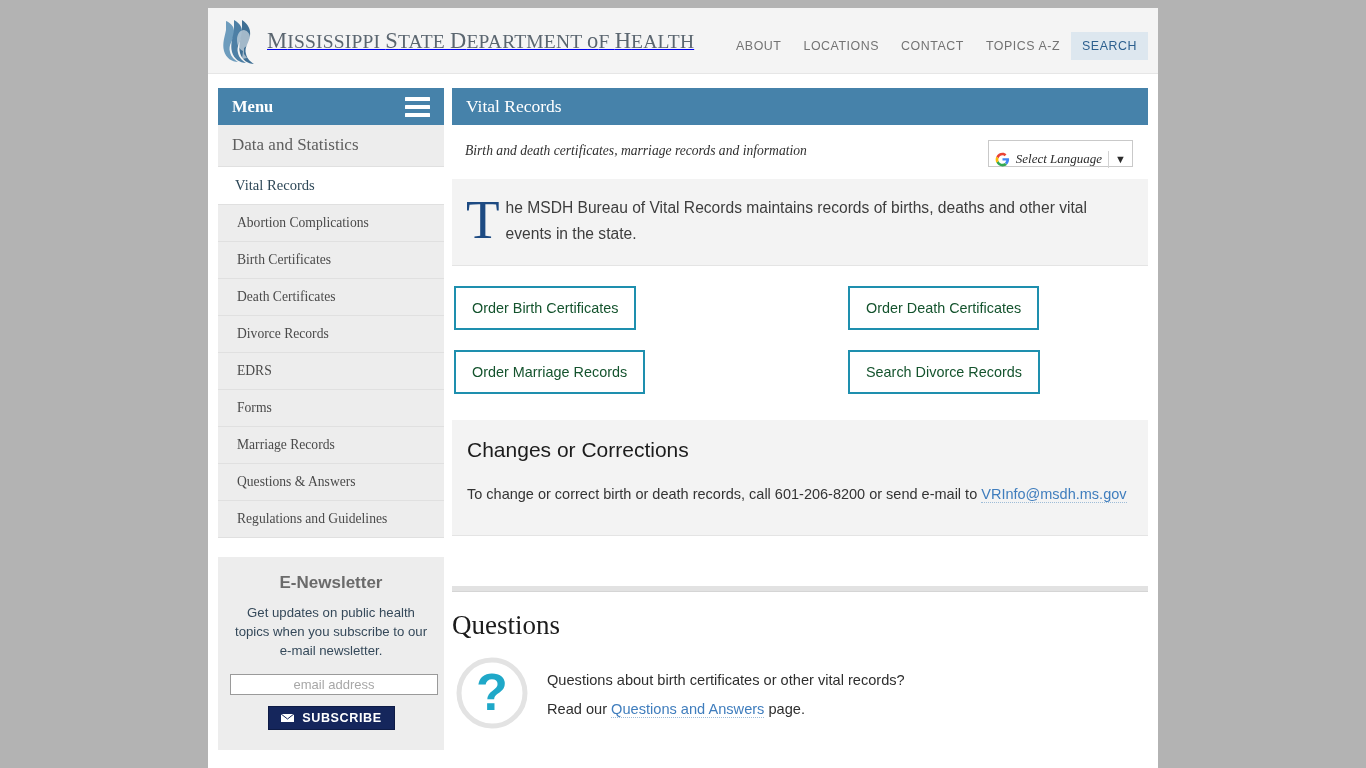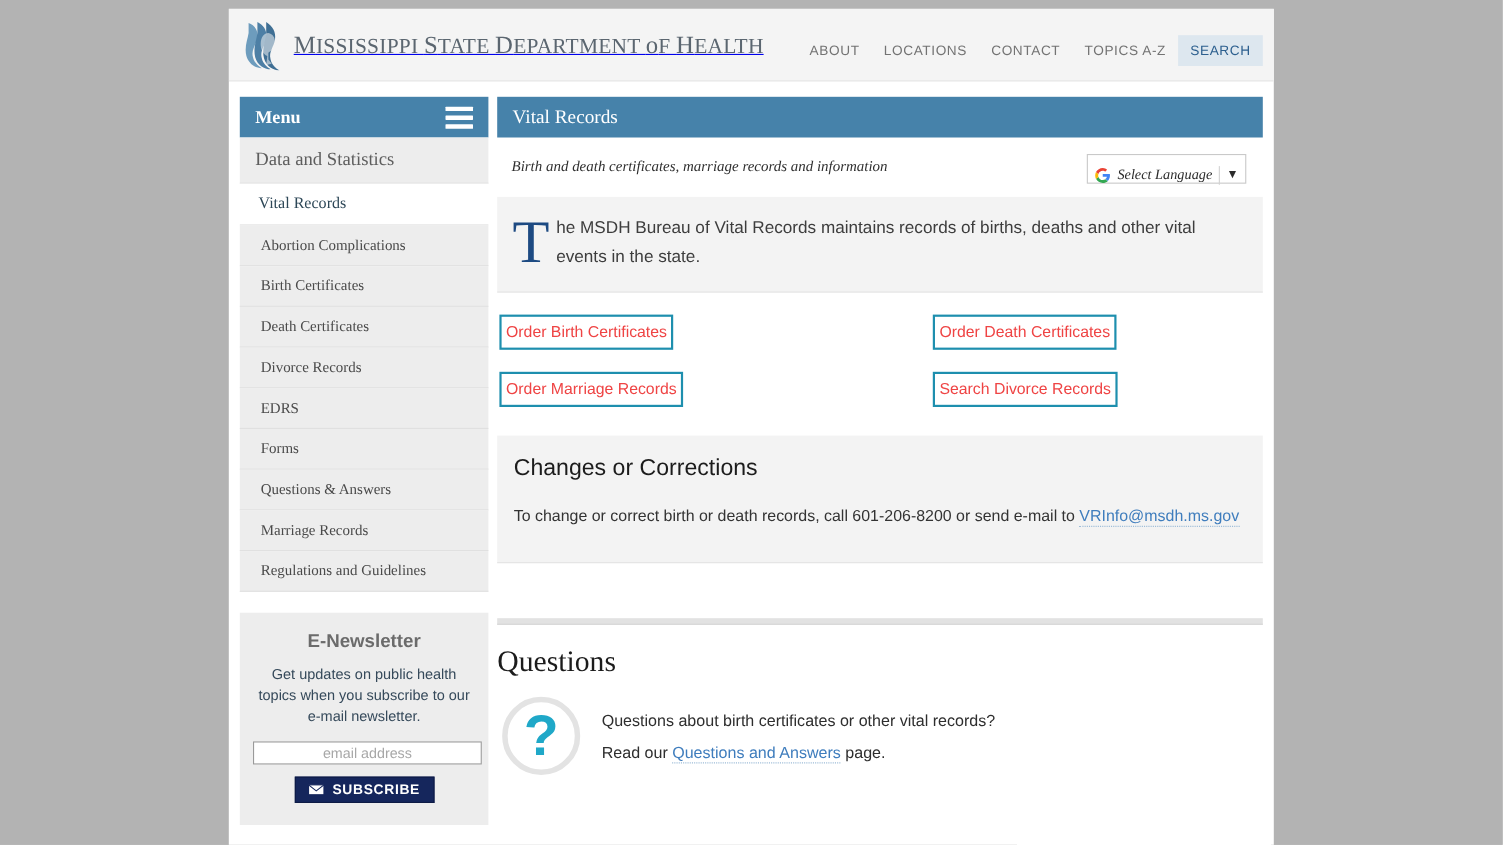--- a/index.html
+++ b/index.html
@@ -230,24 +230,24 @@
     display: grid;
     grid-template-columns: 396px 1fr;
     row-gap: 20px;
   }
   .action-btn {
     display: inline-flex;
     align-items: center;
     justify-content: center;
     border: 2px solid #1e8fae;
     background: #ffffff;
-    color: #ef4444;
+    color: #14532d;
     font-size: 14.4px;
-    height: 32px;
-    padding: 0 4px;
+    height: 44px;
+    padding: 0 16px;
     text-decoration: none;
     cursor: pointer;
     width: fit-content;
     font-family: "Liberation Sans", sans-serif;
   }
   .actions .col-left  { justify-self: start; margin-left: 2px; }
   .actions .col-right { justify-self: start; }
 
   
   .panel {
@@ -352,24 +352,24 @@
         <li>
           <a href="#">Divorce Records</a>
         </li>
         <li>
           <a href="#">EDRS</a>
         </li>
         <li>
           <a href="#">Forms</a>
         </li>
         <li>
+          <a href="#">Marriage Records</a>
+        </li>
+        <li>
           <a href="#">Questions &amp; Answers</a>
-        </li>
-        <li>
-          <a href="#">Marriage Records</a>
         </li>
         <li>
           <a href="#">Regulations and Guidelines</a>
         </li>
       </ul>
 
       <div class="newsletter">
         <h3>E-Newsletter</h3>
         <p>Get updates on public health topics when you subscribe to our e-mail newsletter.</p>
         <input class="email-input" type="text" placeholder="email address" style="">

